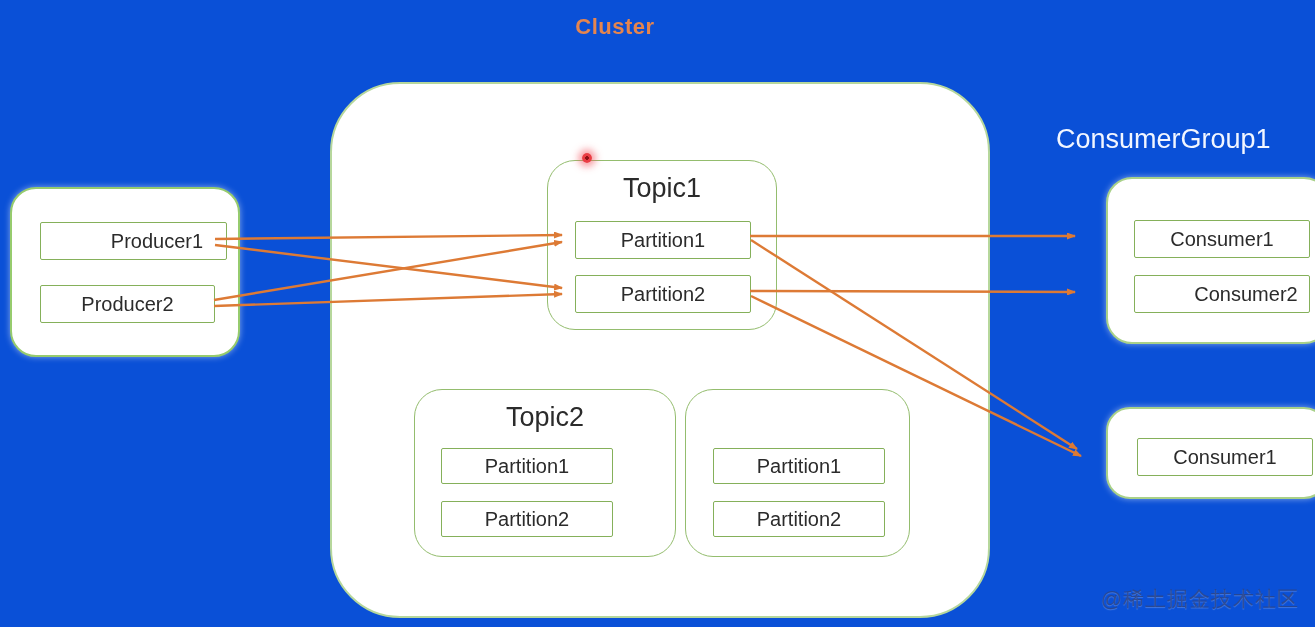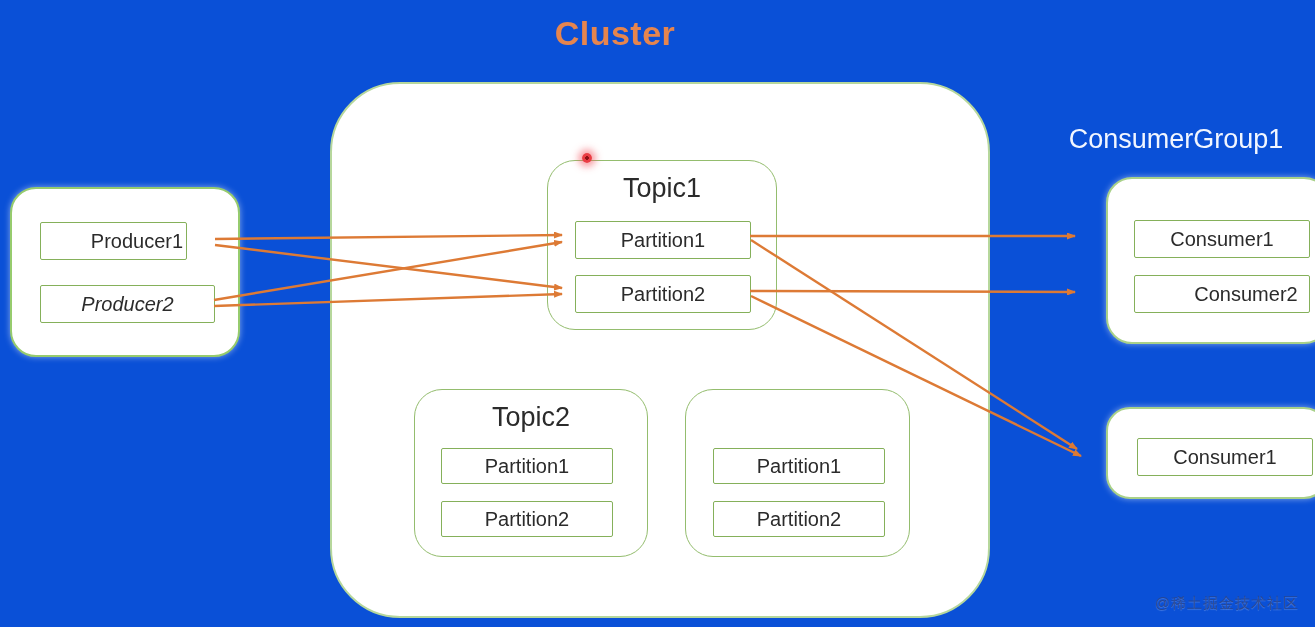--- a/index.html
+++ b/index.html
@@ -5,21 +5,21 @@
   html,body{margin:0;padding:0;}
   .stage{
     position:relative;
     width:1315px;height:627px;
     background:#0a50d7;
     overflow:hidden;
     font-family:"Liberation Sans", sans-serif;
   }
   .title{
     position:absolute;left:545px;top:14px;width:140px;
-    text-align:center;font-size:34px;font-weight:bold;color:#e6854e;
+    text-align:center;font-size:22px;font-weight:bold;color:#e6854e;
     letter-spacing:0.5px;
   }
   
   .node{
     position:absolute;
     background:#ffffff;
     border:1.5px solid #85b05a;
     border-radius:2px;
     display:flex;align-items:center;justify-content:center;
     font-size:20px;color:#2b2b2b;
@@ -39,59 +39,59 @@
   .topic{
     position:absolute;
     background:#ffffff;border:1.6px solid #94bd6e;border-radius:28px;
     box-sizing:border-box;
   }
   .topic-title{
     position:absolute;left:0;top:12px;width:100%;
     text-align:center;font-size:27px;color:#2b2b2b;
   }
   .topic1{left:215px;top:76px;width:230px;height:170px;}
-  .topic2{left:82px;top:305px;width:234px;height:168px;}
+  .topic2{left:82px;top:305px;width:262px;height:168px;}
   .topic3{left:353px;top:305px;width:225px;height:168px;}
   .cg-label{
-    position:absolute;width:240px;text-align:center;
+    position:absolute;width:240px;
     font-size:27px;color:#f2f6ff;
   }
   .cg1-label{left:1056px;top:124px;}
   .cg2-label{left:1056px;top:354px;}
   .cg-box{
     position:absolute;background:#ffffff;
     border:2px solid #a9d189;border-radius:26px;box-sizing:border-box;
     box-shadow:0 0 6px rgba(255,255,255,0.5);
     margin-left:48px;
   }
   .cg1-box{left:1058px;top:177px;width:224px;height:167px;}
   .cg2-box{left:1058px;top:407px;width:222px;height:92px;border-radius:24px;}
   .laser-dot{
     position:absolute;left:582px;top:153px;width:10px;height:10px;
     border-radius:50%;
     background:radial-gradient(circle,#8e1116 0 2px,#ea3d44 2px 5px);
     box-shadow:0 0 7px 4px rgba(242,82,92,0.55);
   }
   .watermark{
     position:absolute;right:16px;bottom:14px;
-    font-size:15px;letter-spacing:1px;color:rgba(45,65,125,0.75);
+    font-size:21px;letter-spacing:1px;color:rgba(45,65,125,0.75);
     text-shadow:0 1px 1px rgba(180,200,240,0.35);
   }
   #edges{position:absolute;left:0;top:0;pointer-events:none;}
 </style>
 </head>
 <body>
 
 <div class="stage" style="background: rgb(10, 80, 215);">
 
   <div class="title" style="color: rgb(230, 133, 78);">Cluster</div>
 
   <div class="producers-box">
-    <div class="node" style="left:28px;top:33px;width:147px;height:38px;padding-left:47px;">Producer1</div>
-    <div class="node" style="left:28px;top:96px;width:175px;height:38px;font-style:italic;">Producer2</div>
+    <div class="node" style="left:28px;top:33px;width:187px;height:38px;padding-left:47px;">Producer1</div>
+    <div class="node" style="left:28px;top:96px;width:175px;height:38px;">Producer2</div>
   </div>
 
   <div class="cluster-box">
 
     <div class="topic topic1">
       <div class="topic-title">Topic1</div>
       <div class="node" style="left:27px;top:60px;width:176px;height:38px;">Partition1</div>
       <div class="node" style="left:27px;top:114px;width:176px;height:38px;">Partition2</div>
     </div>
 

